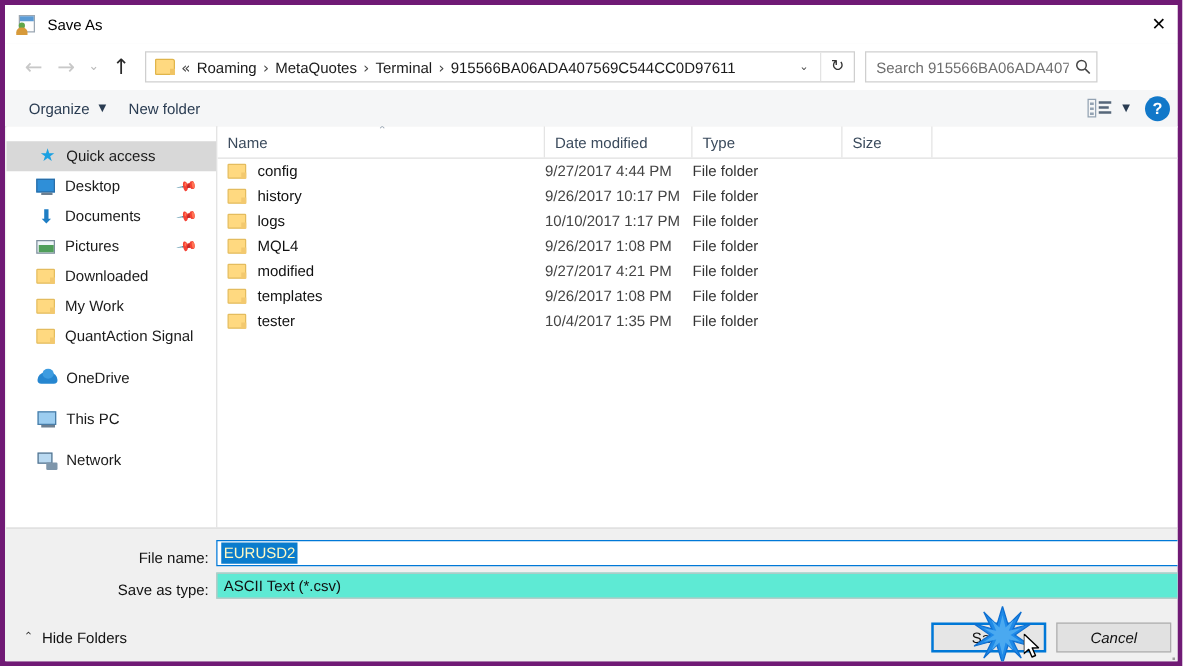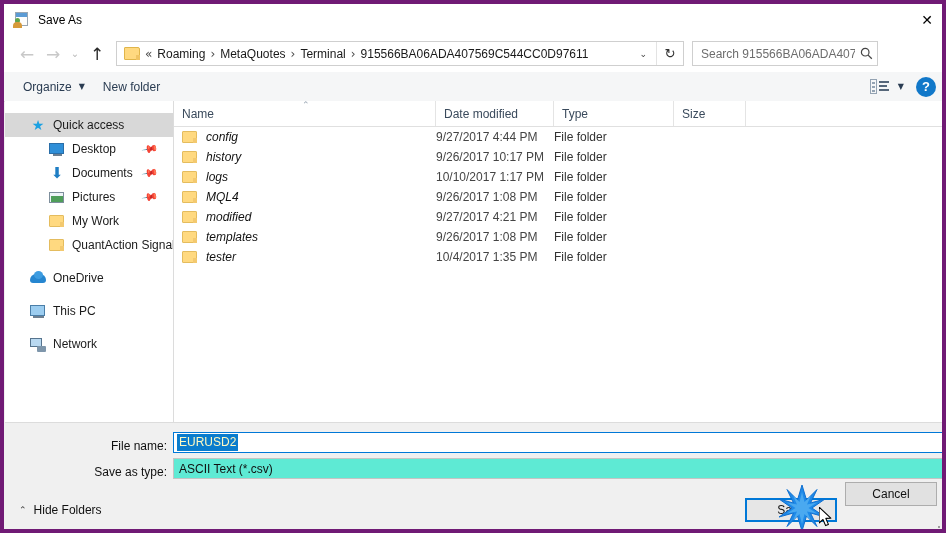--- a/index.html
+++ b/index.html
@@ -286,21 +286,21 @@
   .sb-label { flex: none; overflow: hidden; }
   .sb-pin {
     position: absolute;
     right: 16px;
     color: #8b97a3;
     font-size: 11px;
     font-family: "DejaVu Sans", sans-serif;
     transform: rotate(35deg);
   }
   .indent-0 { padding-left: 25px; }
-  .indent-1 { padding-left: 44px; }
+  .indent-1 { padding-left: 24px; }
   .sb-gap { height: 9px; }
 
   
   .ic-star {
     color: #1ba1e2;
     font-size: 14px;
     line-height: 16px;
     display: block;
     text-align: center;
     font-family: "DejaVu Sans", sans-serif;
@@ -442,21 +442,20 @@
     color: #111;
   }
   .filerow:first-of-type { margin-top: 5px; }
   .fr-name {
     width: 262px;
     display: flex;
     align-items: center;
     padding-left: 8px;
     box-sizing: border-box;
     white-space: nowrap;
-    font-style: italic;
   }
   .fr-folder {
     width: 15px; height: 12px;
     background: #ffd980;
     border: 1px solid #e4bc5e;
     box-sizing: border-box;
     border-radius: 1px;
     position: relative;
     flex: none;
     margin-right: 9px;
@@ -556,21 +555,21 @@
     align-items: center;
     justify-content: center;
     font-size: 12px;
     color: #111;
   }
   #btn-save {
     left: 740px; top: 75px;
     background: #e6e6e6;
     border: 2px solid #0078d7;
   }
-  #btn-cancel { left: 840px; top: 59px; }
+  #btn-cancel { left: 840px; top: 75px; font-style: italic; }
 
   
   .clickburst {
     position: absolute;
     left: 775px; top: 481px;
     width: 46px; height: 46px;
     pointer-events: none;
   }
   .cursor {
     position: absolute;
@@ -684,20 +683,26 @@
       <span class="sb-icon">
           <span class="ic-pic"></span>
         </span>
       <span class="sb-label">Pictures</span>
       <span class="sb-pin">📌</span>
     </div>
     <div class="sb-item indent-1">
       <span class="sb-icon">
           <span class="ic-folder"></span>
         </span>
+      <span class="sb-label">Downloaded</span>
+    </div>
+    <div class="sb-item indent-1">
+      <span class="sb-icon">
+          <span class="ic-folder"></span>
+        </span>
       <span class="sb-label">My Work</span>
     </div>
     <div class="sb-item indent-1">
       <span class="sb-icon">
           <span class="ic-folder"></span>
         </span>
       <span class="sb-label">QuantAction Signal</span>
     </div>
     <div class="sb-gap"></div>
     <div class="sb-item indent-0">

